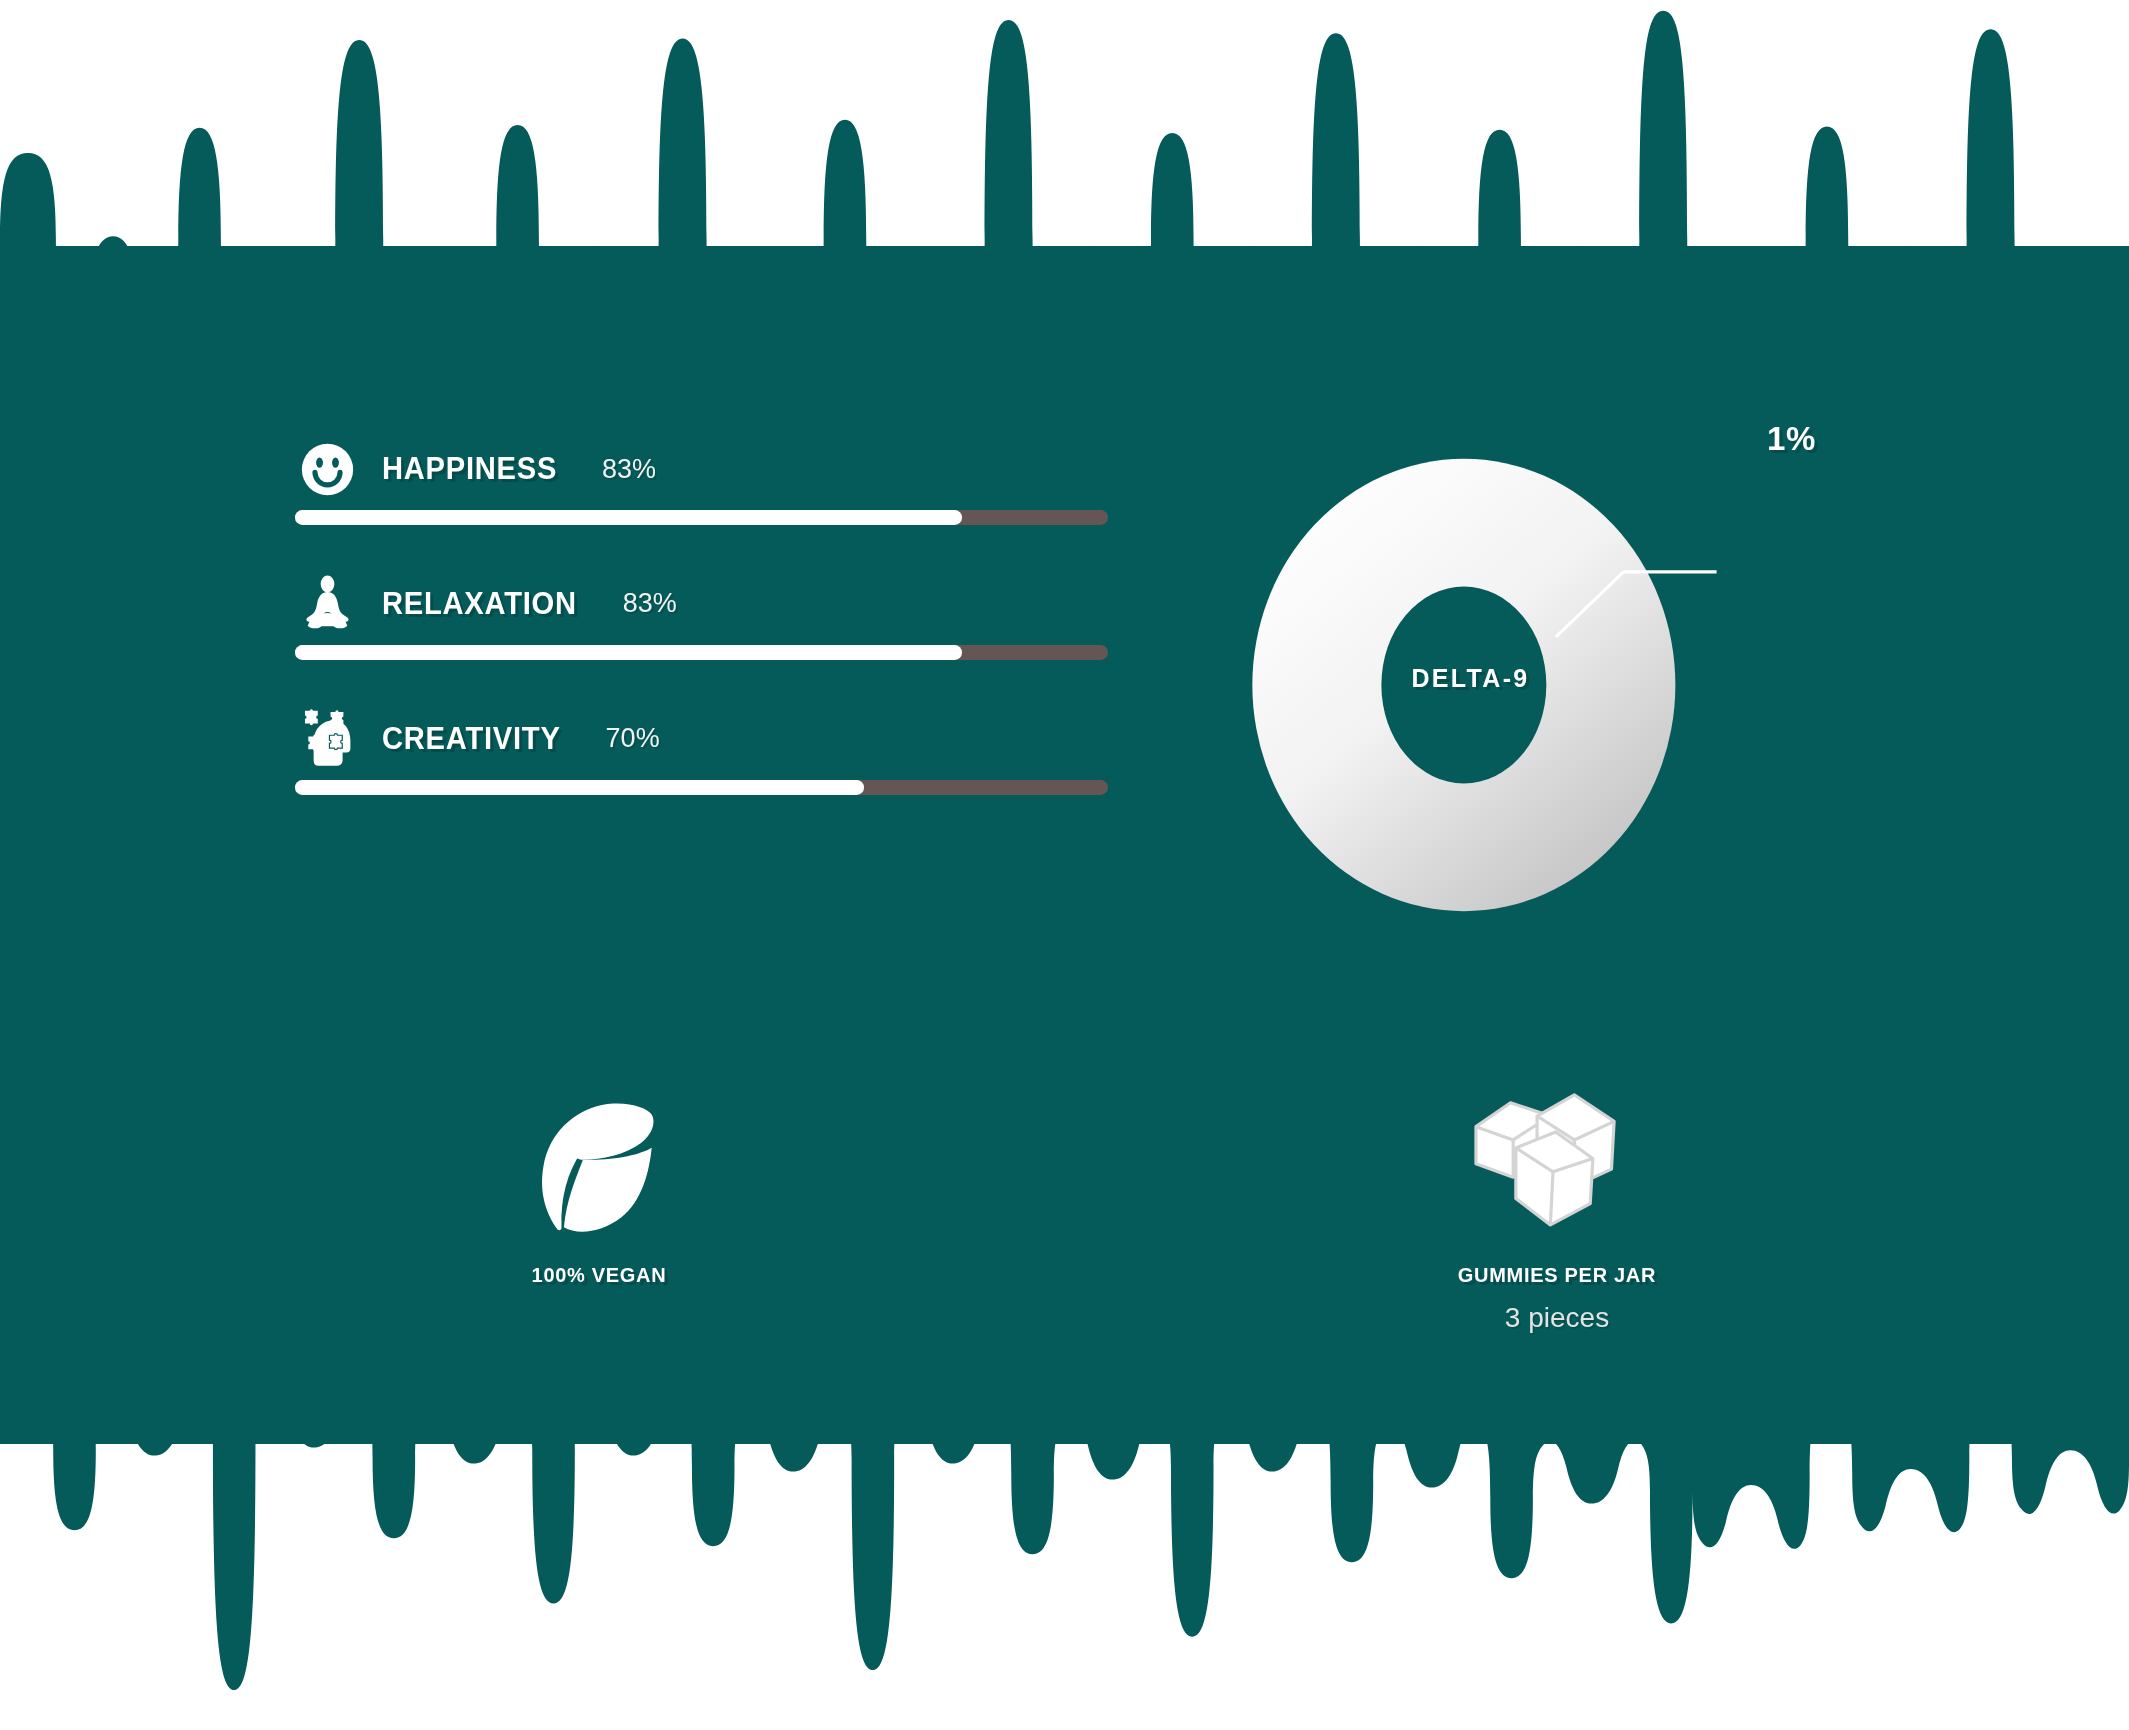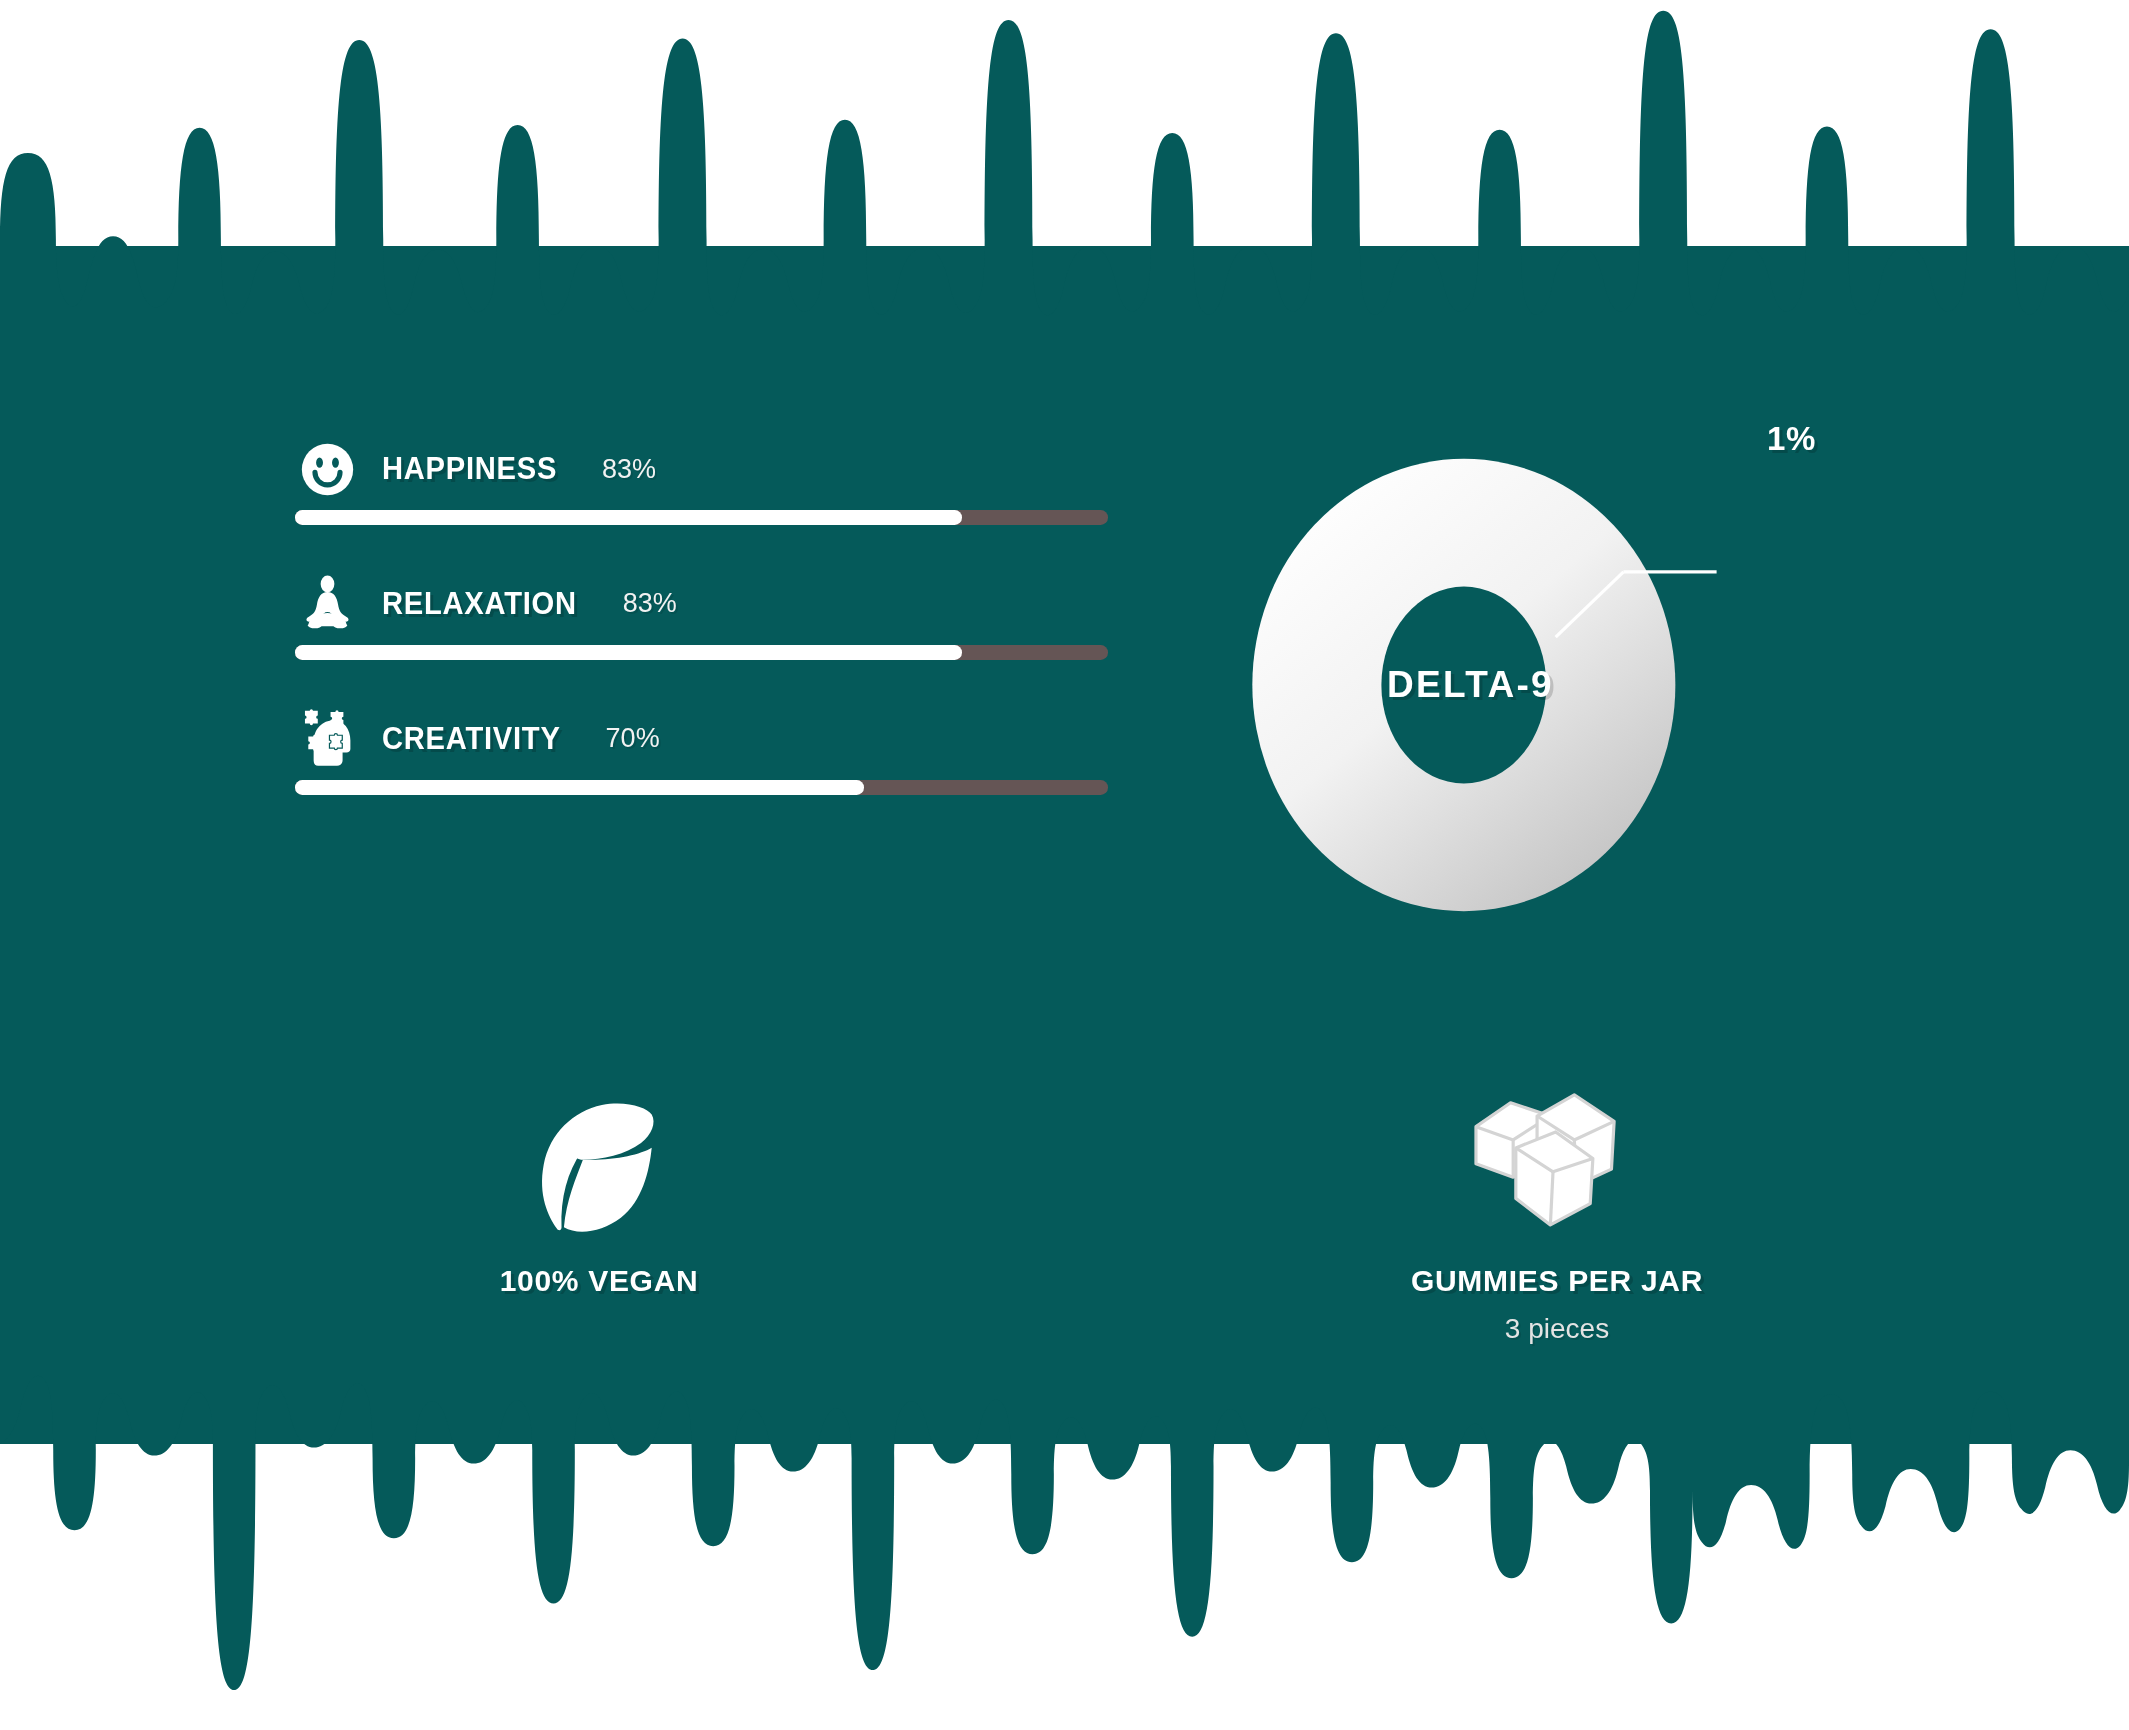--- a/index.html
+++ b/index.html
@@ -97,21 +97,21 @@
     position: absolute;
     left: 1251px; top: 452px;
     width: 439px; height: 466px;
   }
   .donut-wrap svg { display: block; overflow: visible; }
   .donut-center-label {
     position: absolute;
     left: 0; right: 0;
     top: 212px;
     text-align: center;
-    font-size: 37px;
+    font-size: 25px;
     font-weight: 800;
     letter-spacing: 2.3px;
     color: #ffffff;
     text-shadow: 3.3px 3.3px 0 rgba(0,0,0,0.16);
     pointer-events: none;
   }
   .donut-callout-label {
     position: absolute;
     left: 516px;
     top: -32px;
@@ -138,21 +138,21 @@
     align-items: center;
     text-align: center;
   }
   .stat-icon {
     height: 166px;
     display: flex; align-items: center; justify-content: center;
   }
   .stat-icon svg { display: block; }
   .stat-title {
     margin-top: 13.3px;
-    font-size: 30px;
+    font-size: 20px;
     font-weight: 800;
     letter-spacing: 0.7px;
     color: #ffffff;
     text-transform: uppercase;
     text-shadow: 3.3px 3.3px 0 rgba(0,0,0,0.16);
     white-space: nowrap;
   }
   .stat-value {
     margin-top: 14.6px;
     font-size: 28px;

